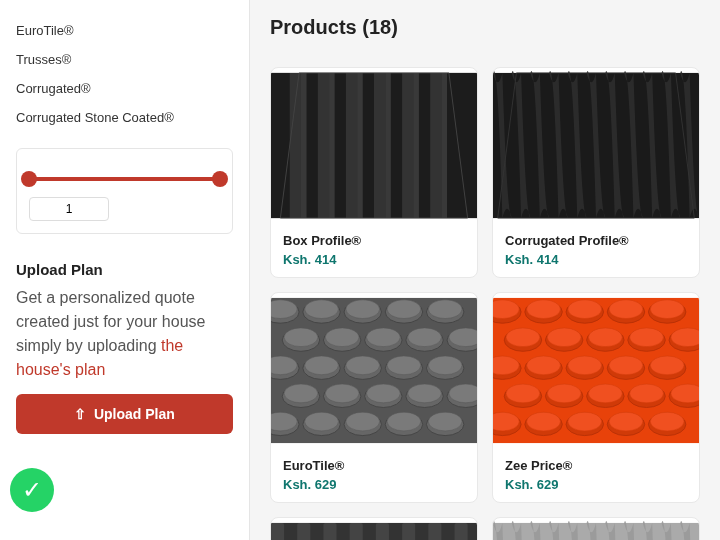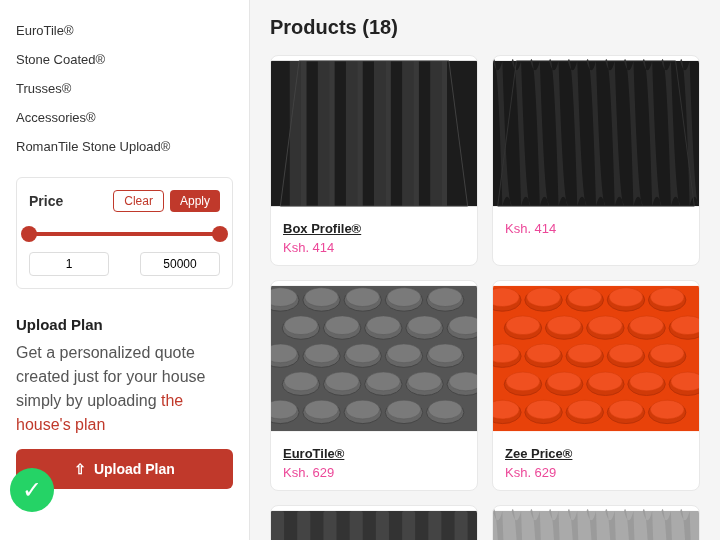--- a/index.html
+++ b/index.html
@@ -204,21 +204,21 @@
       flex: 1;
       padding: 16px 20px;
       overflow-y: auto;
       background: #f5f5f5;
     }
 
     .products-title {
       font-size: 20px;
       font-weight: 700;
       color: #222;
-      margin-bottom: 16px;
+      margin-bottom: 28px;
     }
 
     .products-grid {
       display: grid;
       grid-template-columns: 1fr 1fr;
       gap: 14px;
     }
 
     .product-card {
       background: #fff;
@@ -243,60 +243,51 @@
 
     .product-info {
       padding: 10px 12px;
     }
 
     .product-name {
       font-size: 13px;
       font-weight: 600;
       color: #222;
       margin-bottom: 4px;
-      text-decoration: underline;
     }
 
     .product-price {
       font-size: 13px;
-      color: #ec4899;
+      color: #0f766e;
+      font-weight: bold;
     }
   </style>
 </head>
 <body>
 
 <div class="sidebar">
   <div class="sidebar-nav">
 
   <div class="sidebar-nav-item">EuroTile®</div>
-      <div class="sidebar-nav-item">Stone Coated®</div>
       <div class="sidebar-nav-item">Trusses®</div>
-      <div class="sidebar-nav-item">Accessories®</div>
-      <div class="sidebar-nav-item">RomanTile Stone Upload®</div>
+      <div class="sidebar-nav-item">Corrugated®</div>
+      <div class="sidebar-nav-item">Corrugated Stone Coated®</div>
     </div>
 
   <div class="price-filter">
-    <div class="price-header">
-      <span class="price-label">Price</span>
-      <div class="price-actions">
-        <button class="btn-clear">Clear</button>
-        <button class="btn-apply">Apply</button>
-      </div>
-    </div>
 
     <div class="range-container">
       <div class="range-track"></div>
       <div class="range-fill"></div>
       <div class="range-thumb left"></div>
       <div class="range-thumb right"></div>
     </div>
 
     <div class="range-inputs">
       <input class="range-input" type="text" value="1" style="">
-      <input class="range-input" type="text" value="50000" style="">
     </div>
   </div>
 
   <div class="upload-plan-section">
     <div class="upload-plan-title">Upload Plan</div>
     <div class="upload-plan-desc">
       Get a personalized quote created just for your house simply by uploading <a href="#">the house's plan</a>
     </div>
     <button class="btn-upload">
       <span>⇧</span>
@@ -355,20 +346,21 @@
             <path d="M120,0 Q125,20 130,0 Q135,155 140,155 Q135,135 130,155 Q125,-20 120,0Z" fill="#2e2e2e" opacity="0.9"></path>
             <path d="M140,0 Q145,20 150,0 Q155,155 160,155 Q155,135 150,155 Q145,-20 140,0Z" fill="#2e2e2e" opacity="0.9"></path>
             <path d="M160,0 Q165,20 170,0 Q175,155 180,155 Q175,135 170,155 Q165,-20 160,0Z" fill="#2e2e2e" opacity="0.9"></path>
             <path d="M180,0 Q185,20 190,0 Q195,155 200,155 Q195,135 190,155 Q185,-20 180,0Z" fill="#2e2e2e" opacity="0.9"></path>
             <path d="M200,0 Q205,20 210,0 Q215,155 220,155 Q215,135 210,155 Q205,-20 200,0Z" fill="#2e2e2e" opacity="0.9"></path>
             <path d="M220,0 Q225,20 230,0 Q235,155 240,155 Q235,135 230,155 Q225,-20 220,0Z" fill="#2e2e2e" opacity="0.9"></path>
       <polygon points="25,0 195,0 215,155 5,155" fill="none" stroke="#333" stroke-width="1"></polygon>
     </svg>
         </div>
         <div class="product-info">
+          <div class="product-name">Corrugated Profile®</div>
           <div class="product-price">Ksh. 414</div>
         </div>
       </div>
       <div class="product-card">
         <div class="product-image">
           <svg viewBox="0 0 220 155" xmlns="http://www.w3.org/2000/svg">
       <rect width="220" height="155" fill="#555"></rect>
       <ellipse cx="10" cy="15" rx="20" ry="12" fill="#666" stroke="#444" stroke-width="1"></ellipse>
                   <ellipse cx="10" cy="12" rx="18" ry="10" fill="#7a7a7a" stroke="#555" stroke-width="0.5"></ellipse>
             <ellipse cx="54" cy="15" rx="20" ry="12" fill="#666" stroke="#444" stroke-width="1"></ellipse>

